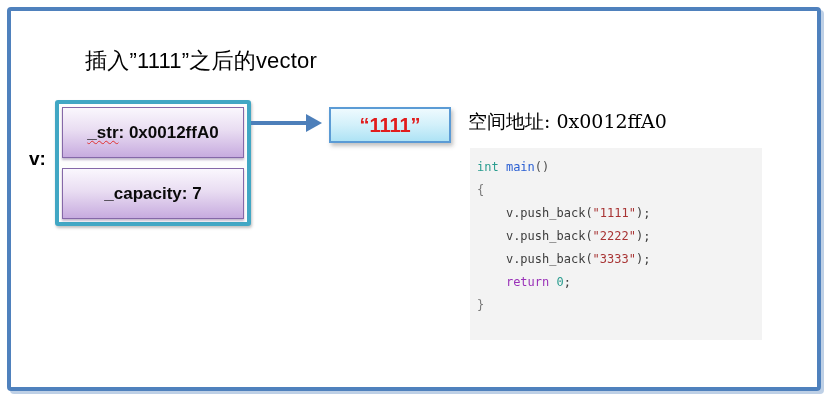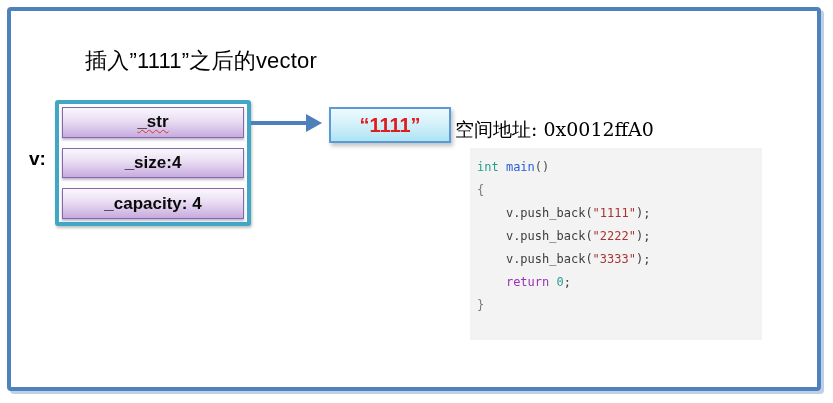--- a/index.html
+++ b/index.html
@@ -61,23 +61,23 @@
   .heap-box {
     position:absolute; left:323px; top:107px; width:122px; height:36px;
     border:2px solid #5b9bd5; 
     background:linear-gradient(180deg,#eefafe 0%, #d2f0fa 50%, #aee3f5 100%);
     box-shadow:2px 3px 4px rgba(80,80,80,0.35);
     display:flex; align-items:center; justify-content:center;margin-left:6px;
   }
   .heap-text { font-size:20px; font-weight:600; color:#e11c1c; }
 
   .addr {
-    position:absolute; left:455px; top:109px;
+    position:absolute; left:468px; top:109px;
     font-family:"DejaVu Serif", serif;
-    font-size:19px; color:#000; white-space:nowrap;margin-top:8px;
+    font-size:19px; color:#000; white-space:nowrap;
   }
 
   .codeblock {
     position:absolute; left:470px; top:148px; width:292px; height:192px;
     background:#f3f3f3;
     font-family:"DejaVu Sans Mono", monospace;
     font-size:12px; line-height:23px;
     padding:8px 0 0 7px;
     color:#3c3c3c;
   }
@@ -97,23 +97,22 @@
 
 <div class="canvas">
 
   <div class="frame"></div>
 
   <div class="title">插入”1111”之后的vector</div>
 
   <div class="v-label">v:</div>
 
   <div class="record">
-    <div class="rec-row"><span class="squig">_str</span></div>
-    <div class="rec-row"><span class="squig"></span><span>_size:4</span></div>
-    <div class="rec-row"><span class="squig"></span><span>_capacity: 4</span></div>
+    <div class="rec-row"><span class="squig">_str</span><span>: 0x0012ffA0</span></div>
+    <div class="rec-row"><span class="squig"></span><span>_capacity: 7</span></div>
   </div>
 
   <div class="arrow-line"></div>
   <div class="arrow-head"></div>
 
   <div class="heap-box">
     <span class="heap-text">“1111”</span>
   </div>
 
   <div class="addr">空间地址: 0x0012ffA0</div>

